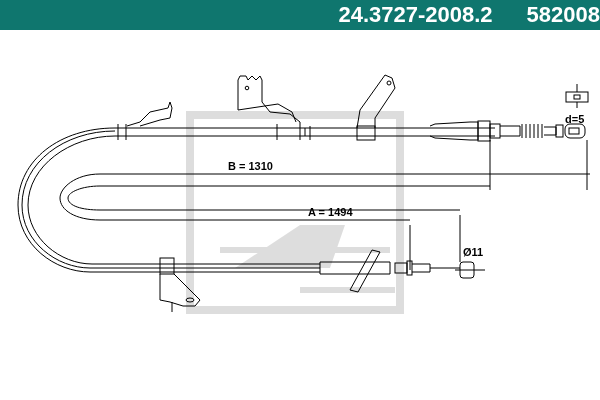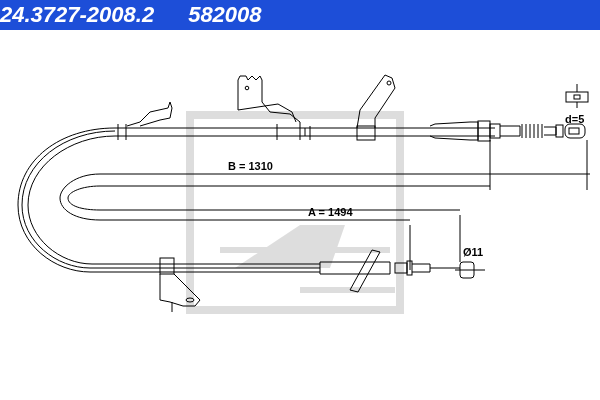--- a/index.html
+++ b/index.html
@@ -1,18 +1,18 @@
 <!DOCTYPE html>
 <html><head>
 <meta charset="utf-8">
 <style>
   html,body{margin:0;padding:0;background:#fff;}
   body{width:600px;height:400px;overflow:hidden;position:relative;font-family:"Liberation Sans",sans-serif;}
-  .header{position:absolute;left:0;top:0;width:600px;height:30px;background:#1d4ed8;color:#fff;
-    font-weight:bold;font-size:22px;line-height:30px;text-align:left;letter-spacing:0px;font-style:italic;}
+  .header{position:absolute;left:0;top:0;width:600px;height:30px;background:#0f766e;color:#fff;
+    font-weight:bold;font-size:22px;line-height:30px;text-align:right;letter-spacing:0px;}
   .header span{display:inline-block;}
   .header .gap{width:34px;}
   svg{position:absolute;left:0;top:0;}
   .dim{font-family:"Liberation Sans",sans-serif;font-weight:bold;font-size:11px;fill:#000;}
 </style>
 </head>
 <body>
 
 <div class="header">
   <span>24.3727-2008.2</span><span class="gap"></span><span>582008</span>

